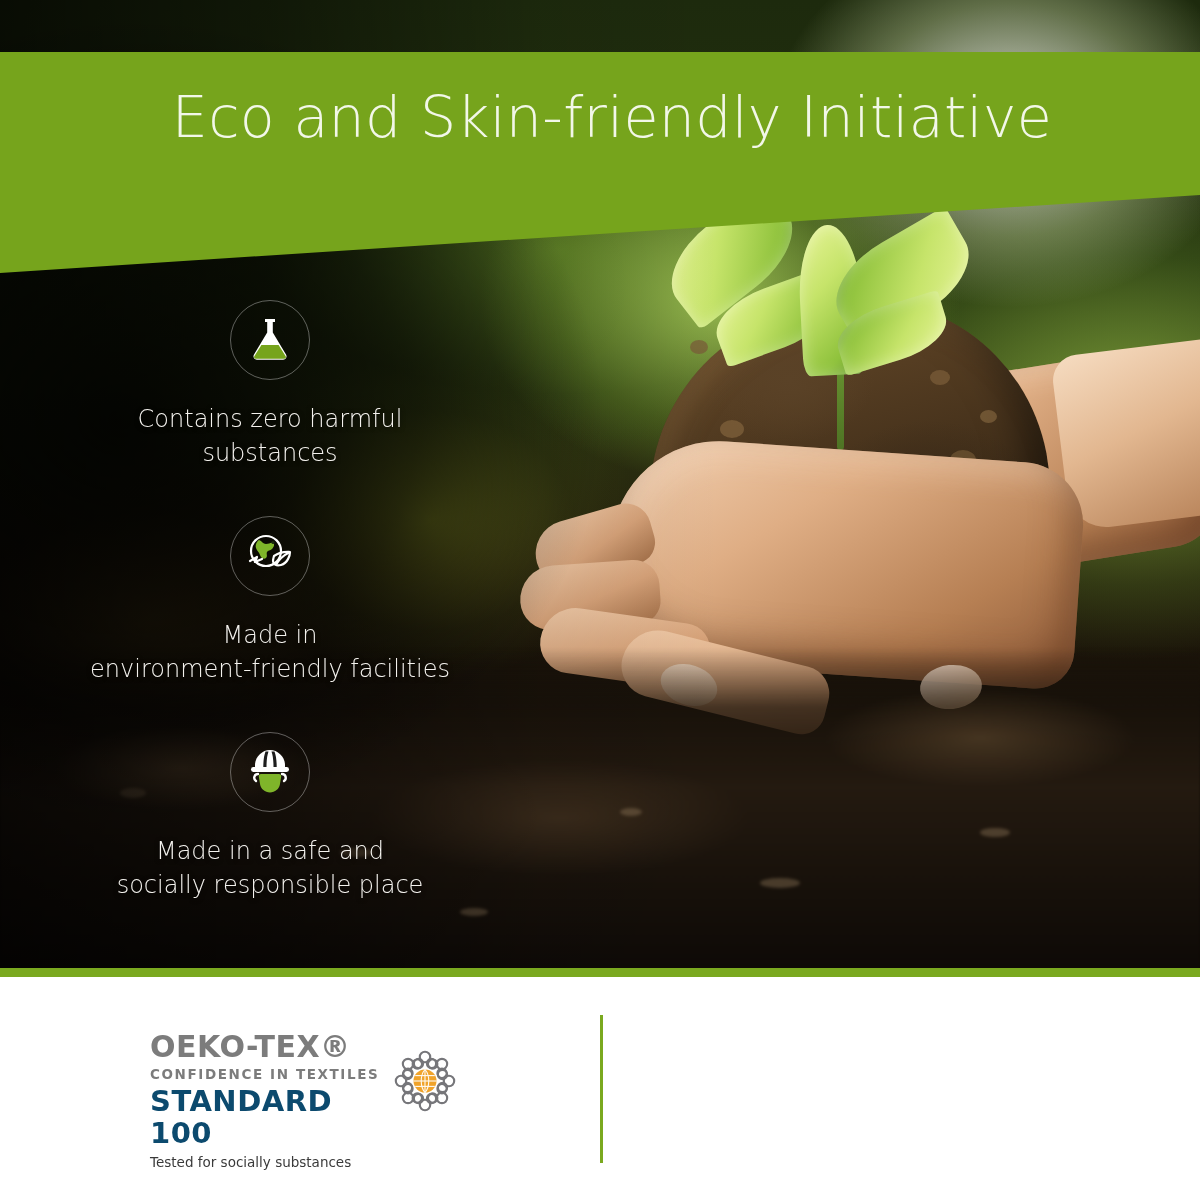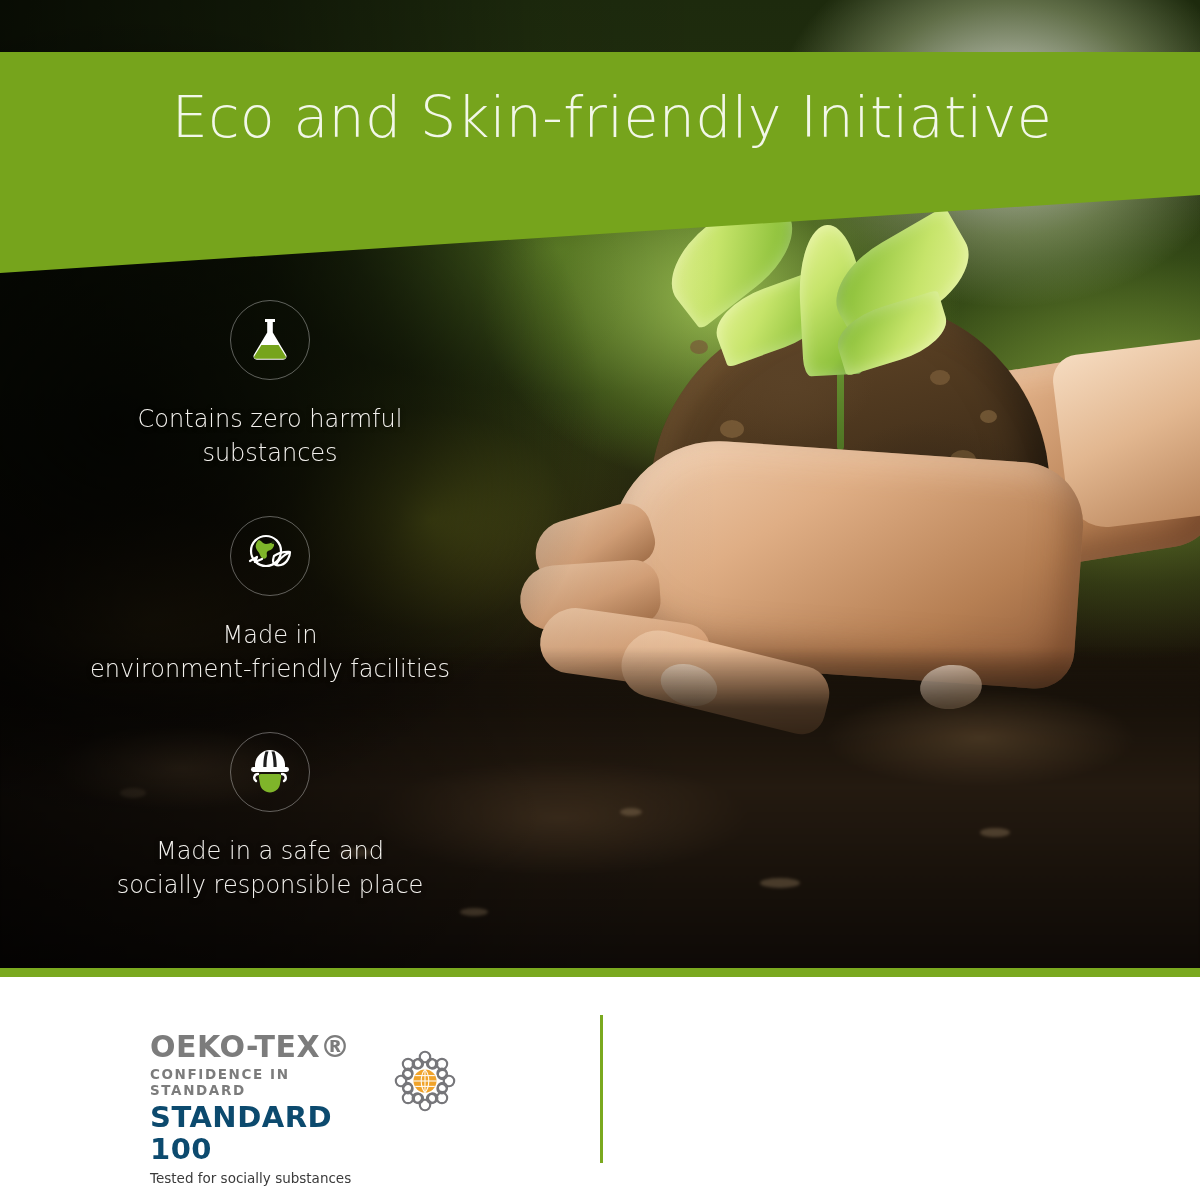--- a/index.html
+++ b/index.html
@@ -456,21 +456,21 @@
   </div>
 
   <div class="green-bar"></div>
 
   <div class="footer"></div>
   <div class="footer-divider"></div>
 
   <div class="oeko">
     <div class="oeko-text">
       <div class="oeko-line1">OEKO-TEX®</div>
-      <div class="oeko-line2">CONFIDENCE IN STANDARD</div>
+      <div class="oeko-line2">CONFIDENCE IN TEXTILES</div>
       <div class="oeko-line3">STANDARD 100</div>
       <div class="oeko-line4">Tested for socially substances</div>
     </div>
     <div class="oeko-emblem">
       <svg width="78" height="78" viewBox="0 0 78 78" aria-hidden="true">
         <g fill="none" stroke="#76767a" stroke-width="2.1">
           <g transform="translate(39,39)">
             <g>
               <circle cx="0" cy="-24" r="5.2"></circle>
               <circle cx="-6.5" cy="-17.5" r="4.6"></circle>

